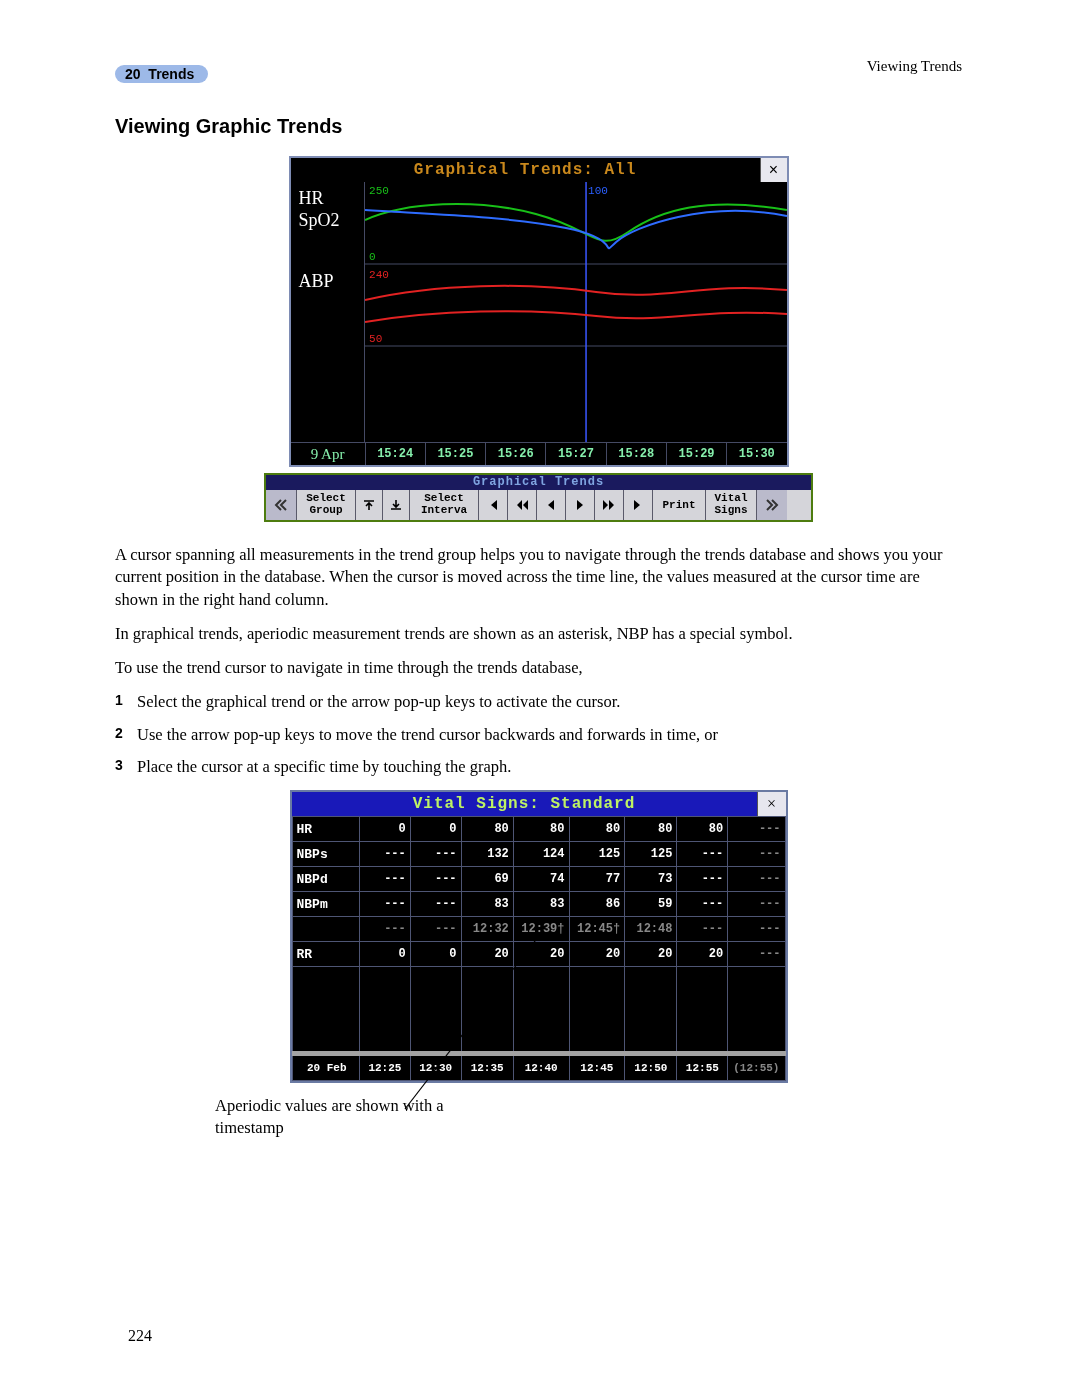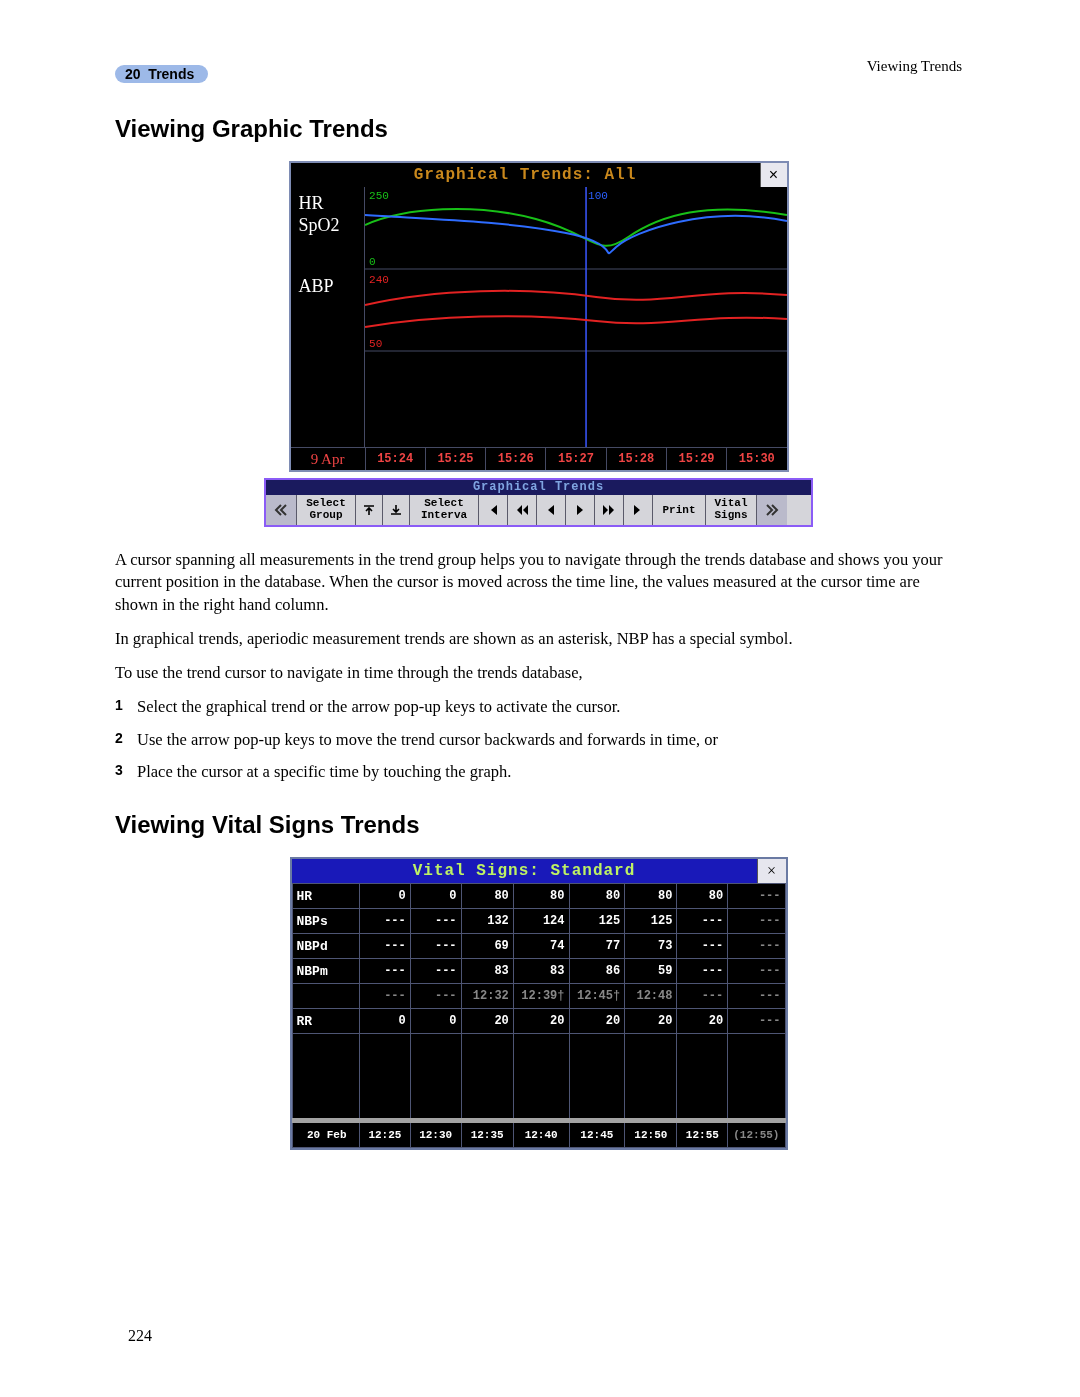--- a/index.html
+++ b/index.html
@@ -33,21 +33,21 @@
     margin-top: 16px;
   }
   .header-right {
     margin-left: auto;
     font-family: Georgia, serif;
     font-size: 15px;
   }
   h2.section {
     font-family: Arial, Helvetica, sans-serif;
     font-weight: bold;
-    font-size: 24px;
+    font-size: 20px;
     margin: 13px 0 18px 0;
   }
   
   .gt-window {
     width: 500px;
     margin: 4px auto 6px auto;
     background: #000;
     border: 2px solid #7e8cb4;
     box-sizing: border-box;
   }
@@ -101,21 +101,21 @@
     inset: 0;
     width: 100%;
     height: 100%;
   }
   .gt-timeaxis {
     display: flex;
     height: 22px;
     border-top: 1px solid #454a64;
     font-family: 'Courier New', monospace;
     font-size: 12px;
-    color: #ef4444;
+    color: #86efac;
   }
   .gt-date {
     width: 74px;
     border-right: 1px solid #454a64;
     display: flex;
     align-items: center;
     justify-content: center;
     font-family: Georgia, serif;
     font-size: 15px;
   }
@@ -125,21 +125,21 @@
     display: flex;
     align-items: center;
     justify-content: center;
     font-weight: bold;
   }
   .gt-tcell:last-child { border-right: none; }
   
   .gt-toolbar-wrap {
     width: 545px;
     margin: 0 auto;
-    border: 2px solid #8b5cf6;
+    border: 2px solid #4d7c0f;
     background: #1a1a5e;
   }
   .gt-toolbar-title {
     text-align: center;
     font-family: 'Courier New', monospace;
     font-size: 12px;
     font-weight: bold;
     color: #7fa4e0;
     letter-spacing: 1px;
     height: 15px;
@@ -437,21 +437,20 @@
           <span class="step-num">2</span>
           <span>Use the arrow pop-up keys to move the trend cursor backwards and forwards in time, or</span>
         </li>
       <li>
           <span class="step-num">3</span>
           <span>Place the cursor at a specific time by touching the graph.</span>
         </li>
     </ul>
   </div>
 
-  <h2 class="section2">Viewing Vital Signs Trends</h2>
 
   <div class="vs-window">
     <div class="vs-title">
       <div class="vs-title-text">Vital Signs: Standard</div>
       <div class="vs-close">
           <span>×</span>
         </div>
     </div>
     <table class="vs-table">
       <tbody id="vs-rows">
@@ -540,15 +539,22 @@
             <td>12:40</td>
             <td>12:45</td>
             <td>12:50</td>
             <td>12:55</td>
             <td class="dim">(12:55)</td>
           </tr>
         </tbody>
     </table>
   </div>
 
+  <div class="annotation">
+    <svg viewBox="0 0 180 200">
+      <line x1="10" y1="198" x2="140" y2="30" stroke="#000" stroke-width="1.2"></line>
+      <path d="M140 30 L132 40 L143 38 Z" fill="#000"></path>
+    </svg>
+    <div class="anno-text">Aperiodic values are shown with a timestamp</div>
+  </div>
 
   <div class="page-num">224</div>
 </div>
 
 </body></html>

